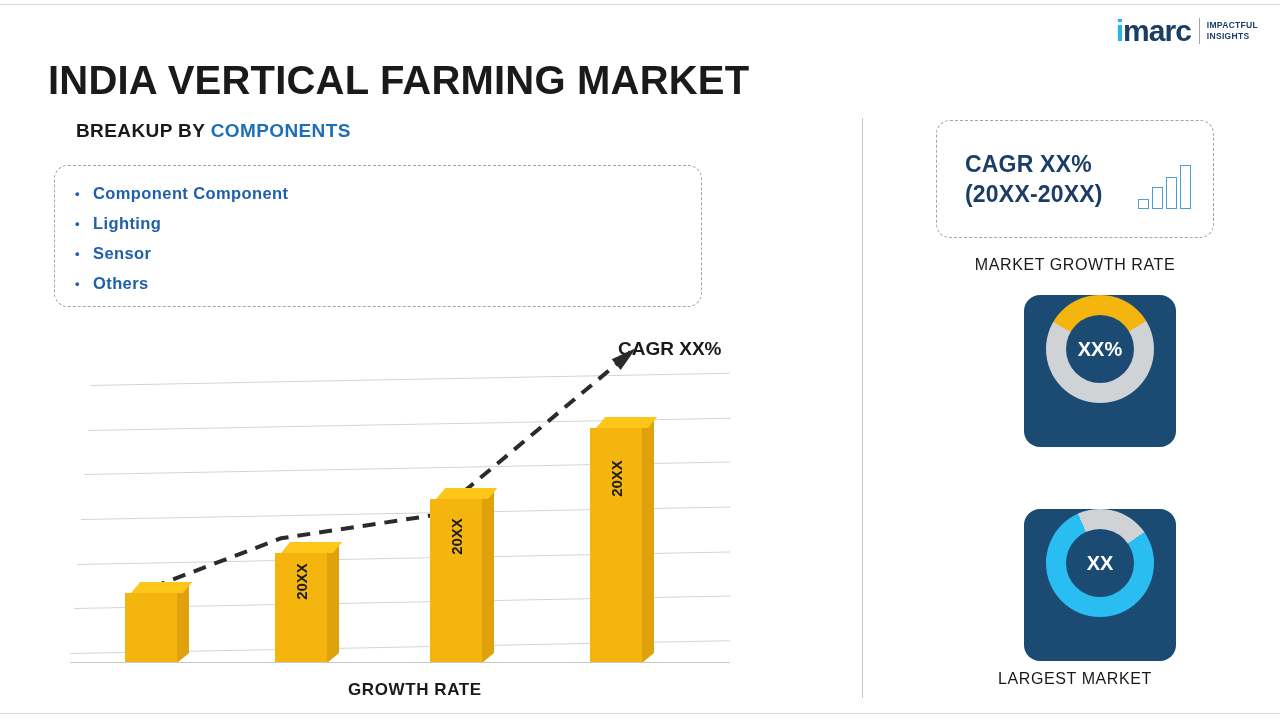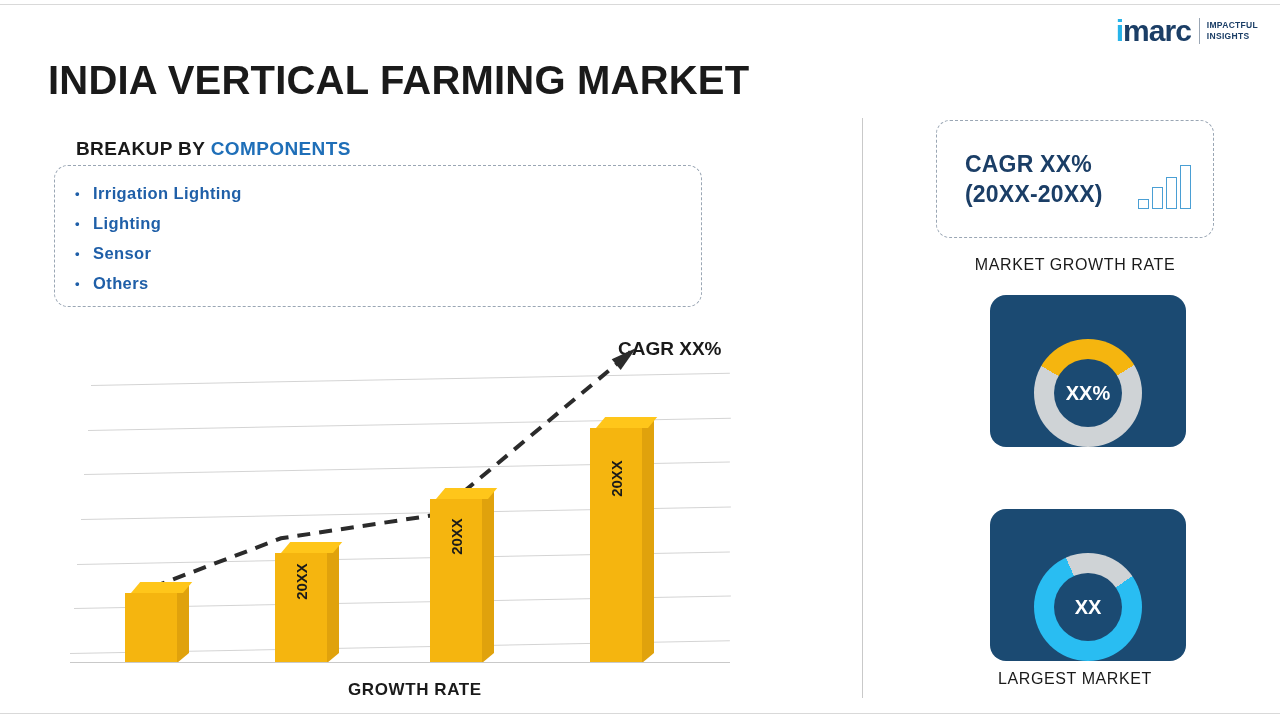--- a/index.html
+++ b/index.html
@@ -44,21 +44,21 @@
 
   
   .page-title {
     position: absolute; left: 48px; top: 58px;
     font-size: 40px; font-weight: bold; color: #1a1a1a;
     letter-spacing: .2px;
   }
 
   
   .breakup-head {
-    position: absolute; left: 76px; top: 138px;
+    position: absolute; left: 76px; top: 120px;
     font-size: 19px; font-weight: bold; color: #1a1a1a;
     letter-spacing: .4px;
   }
   .breakup-head .accent { color: #1f6fb8; }
 
   
   .components-box {
     position: absolute; left: 54px; top: 165px;
     width: 648px; height: 142px;
     border: 1.3px dashed #9aa6b4;
@@ -151,24 +151,24 @@
   .cagr-bars span {
     display: block; width: 11px; border: 1.6px solid #4a9fd4;
   }
   .right-caption {
     position: absolute; width: 278px; left: 936px;
     text-align: center;
     font-size: 16px; font-weight: normal; color: #1a1a1a;
     letter-spacing: .6px;
   }
   .donut-card {
-    position: absolute; left: 990px;
-    width: 196px; height: 152px;
+    position: absolute; left: 1024px;
+    width: 152px; height: 152px;
     background: #1b4a72; border-radius: 16px;
-    display: flex; align-items: flex-end; justify-content: center;
+    display: flex; align-items: flex-start; justify-content: center;
   }
   .donut {
     position: relative; width: 108px; height: 108px; border-radius: 50%;
   }
   .donut::after {
     content: ""; position: absolute; left: 50%; top: 50%;
     width: 68px; height: 68px; margin: -34px 0 0 -34px;
     background: #1b4a72; border-radius: 50%;
   }
   .donut-text {
@@ -199,21 +199,21 @@
   <div class="page-title">INDIA VERTICAL FARMING MARKET</div>
 
   <div class="breakup-head">
     <span>BREAKUP BY </span><span class="accent">COMPONENTS</span>
   </div>
 
   <div class="components-box">
     <div class="comp-list">
       <div class="comp-item">
         <span class="comp-bullet">•</span>
-        <span>Irrigation Lighting</span>
+        <span>Component Component</span>
       </div>
       <div class="comp-item">
         <span class="comp-bullet">•</span>
         <span>Lighting</span>
       </div>
       <div class="comp-item">
         <span class="comp-bullet">•</span>
         <span>Sensor</span>
       </div>
       <div class="comp-item">

